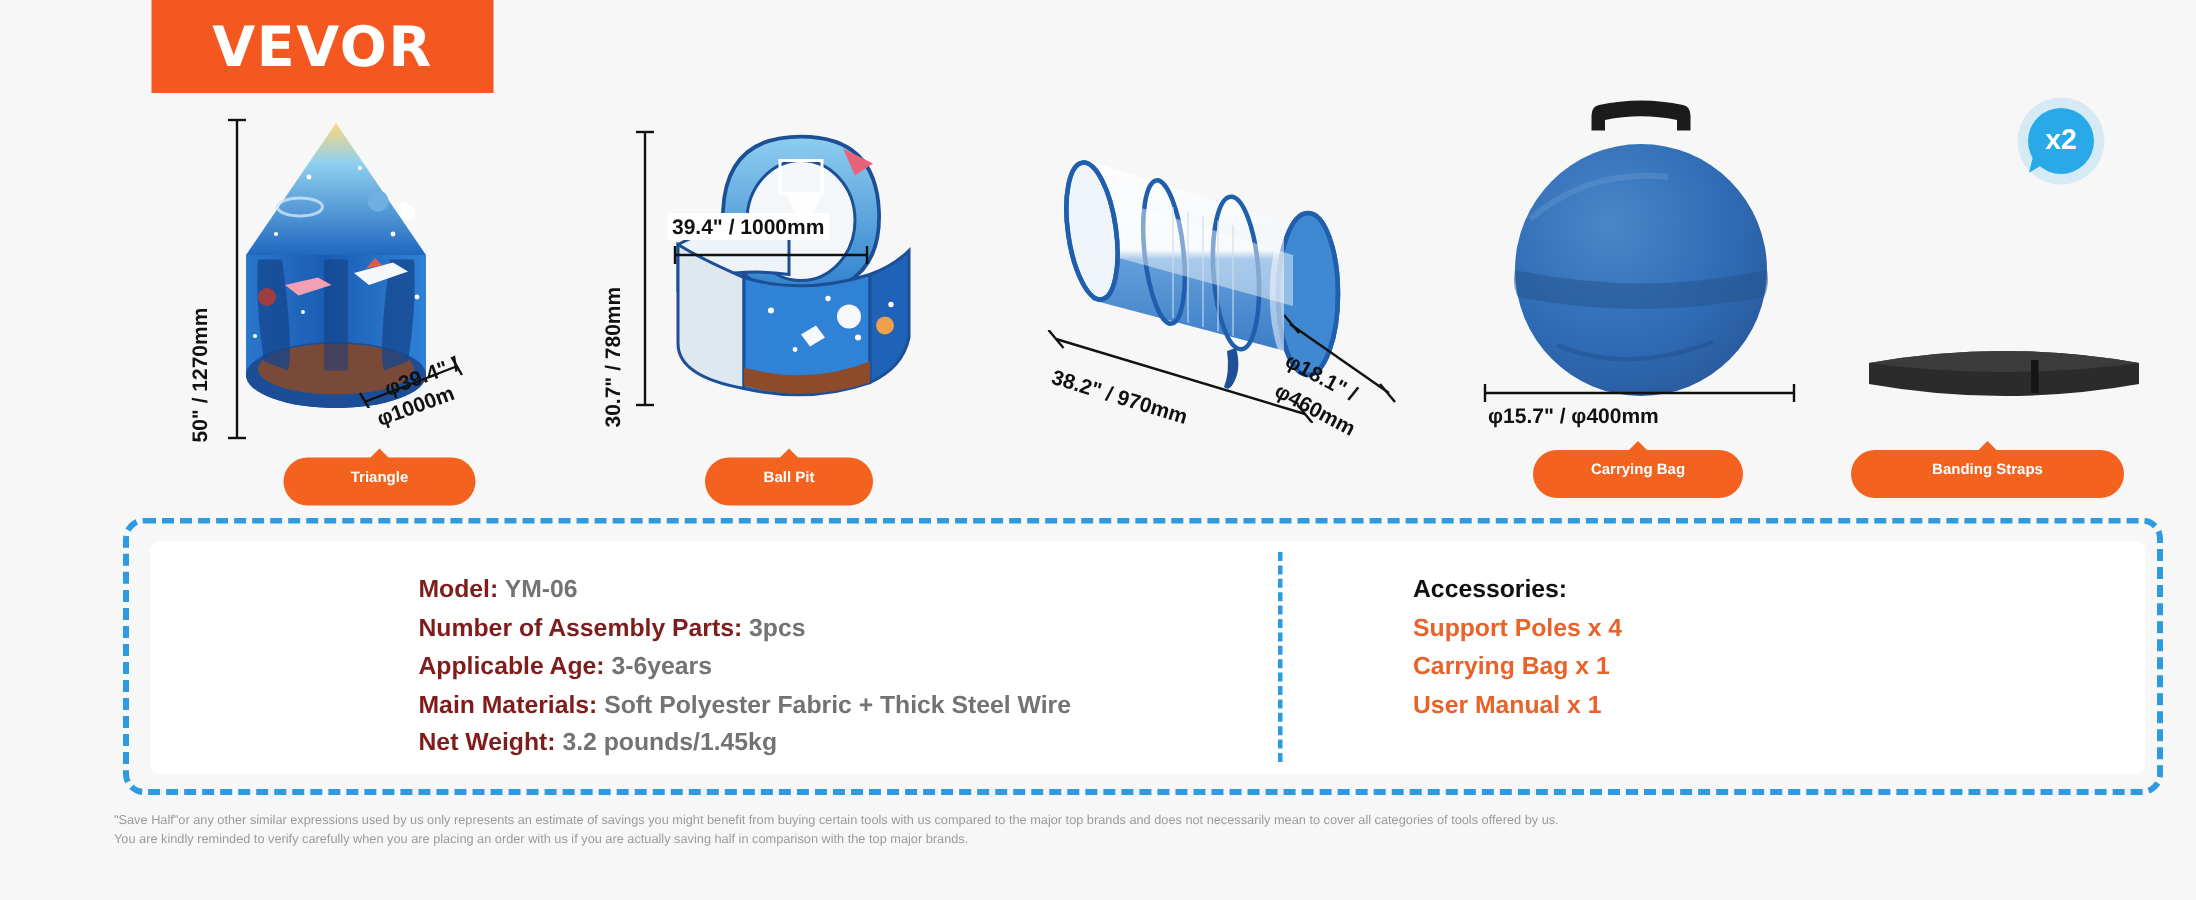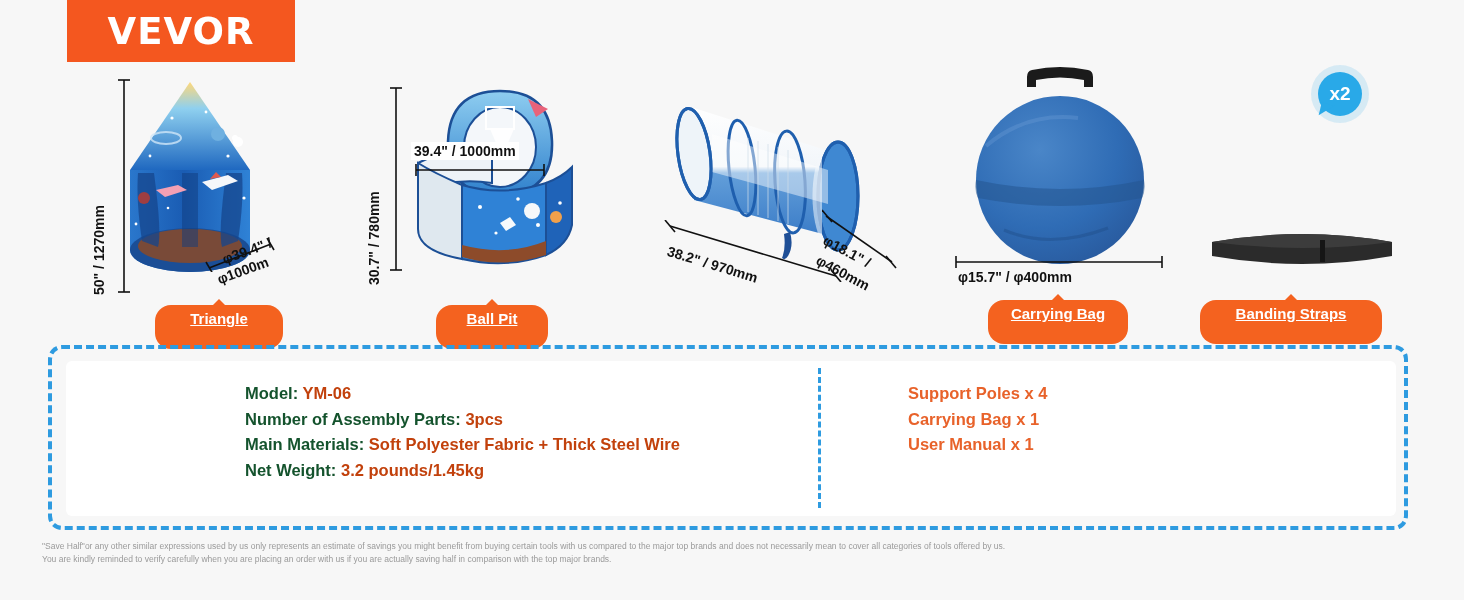--- a/index.html
+++ b/index.html
@@ -1,41 +1,40 @@
 <!DOCTYPE html>
 <html><head>
 <meta charset="utf-8">
 <style>
   html,body{margin:0;padding:0;}
   body{
     width:1464px;height:600px;background:#f7f7f7;
     font-family:"Liberation Sans",sans-serif;overflow:hidden;position:relative;
   }
-  .stage{position:absolute;inset:0;}
+  .stage{position:absolute;inset:0;margin-left:34px;}
 
   
   .logo{
     position:absolute;left:67px;top:0;width:228px;height:62px;
     background:#f4571f;display:flex;align-items:center;justify-content:center;
   }
   .logo span{
     color:#fff;font-size:37px;font-weight:bold;letter-spacing:1px;
     font-family:"DejaVu Sans",sans-serif;
   }
 
   
   .cell{position:absolute;top:60px;height:260px;}
   .art{position:absolute;}
 
   
   .plabel{
     position:absolute;background:#f4621f;color:#fff;border-radius:16px;
-    height:44px;line-height:28px;text-align:center;font-size:15px;font-weight:bold;
+    height:32px;line-height:28px;text-align:center;font-size:10px;font-weight:bold;
     white-space:nowrap;
-    text-decoration:underline;
   }
   .plabel::after{
     content:"";position:absolute;left:50%;margin-left:-7px;top:-6px;
     border-left:7px solid transparent;border-right:7px solid transparent;
     border-bottom:7px solid #f4621f;
   }
 
   
   .dim{position:absolute;font-size:14px;font-weight:bold;color:#111;white-space:nowrap;
        font-family:"Liberation Sans",sans-serif;}
@@ -48,22 +47,22 @@
   }
   .specinner{
     position:absolute;left:14px;top:12px;width:1330px;height:155px;
     background:#fff;border-radius:6px;
   }
   .divider{
     position:absolute;left:818px;top:368px;width:0;height:140px;
     border-left:3px dashed #2e9be0;
   }
   .speccol{position:absolute;font-size:16.5px;line-height:25.5px;font-weight:bold;}
-  .speccol .k{color:#14532d;}
-  .speccol .v{color:#c2410c;}
+  .speccol .k{color:#7f1d1d;}
+  .speccol .v{color:#737373;}
   .acc{position:absolute;font-size:16.5px;line-height:25.5px;font-weight:bold;}
   .acc .hd{color:#111;}
   .acc .it{color:#e8622a;}
 
   
   .footer{position:absolute;left:42px;top:540px;width:1380px;
           font-size:8.5px;line-height:12.5px;color:#9a9a9a;}
 
   
   .badge{
@@ -279,30 +278,35 @@
   <div class="speccol" style="left:245px;top:381px;">
     <div>
       <span class="k">Model:</span>
       <span class="v">YM-06</span>
     </div>
     <div>
       <span class="k">Number of Assembly Parts:</span>
       <span class="v">3pcs</span>
     </div>
     <div>
+      <span class="k">Applicable Age:</span>
+      <span class="v">3-6years</span>
+    </div>
+    <div>
       <span class="k">Main Materials:</span>
       <span class="v">Soft Polyester Fabric + Thick Steel Wire</span>
     </div>
     <div>
       <span class="k">Net Weight:</span>
       <span class="v">3.2 pounds/1.45kg</span>
     </div>
   </div>
 
   <div class="acc" style="left:908px;top:381px;">
+    <div class="hd">Accessories:</div>
     <div class="it">Support Poles x 4</div>
     <div class="it">Carrying Bag x 1</div>
     <div class="it">User Manual x 1</div>
   </div>
 
   <div class="footer">
     <div>"Save Half"or any other similar expressions used by us only represents an estimate of savings you might benefit from buying certain tools with us compared to the major top brands and does not necessarily mean to cover all categories of tools offered by us.</div>
     <div>You are kindly reminded to verify carefully when you are placing an order with us if you are actually saving half in comparison with the top major brands.</div>
   </div>
 

